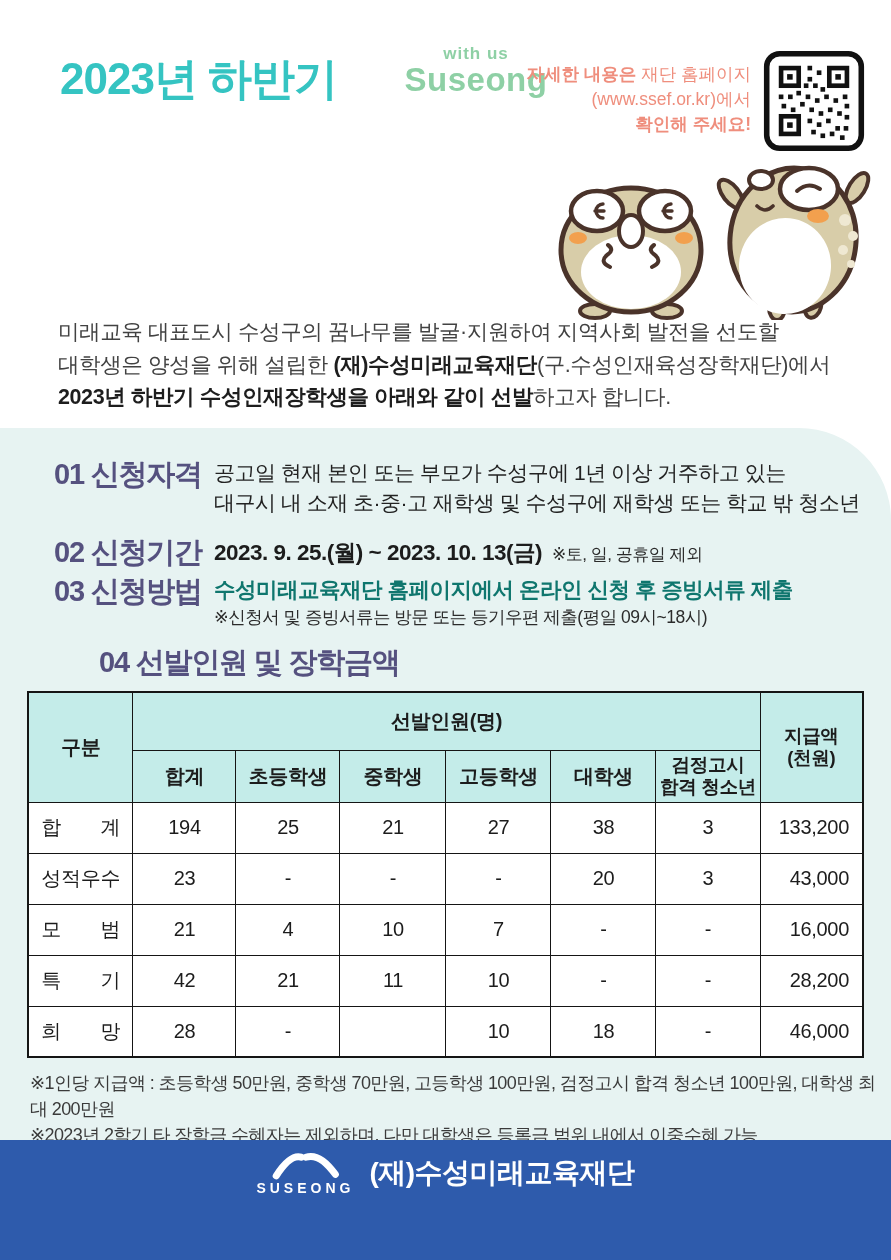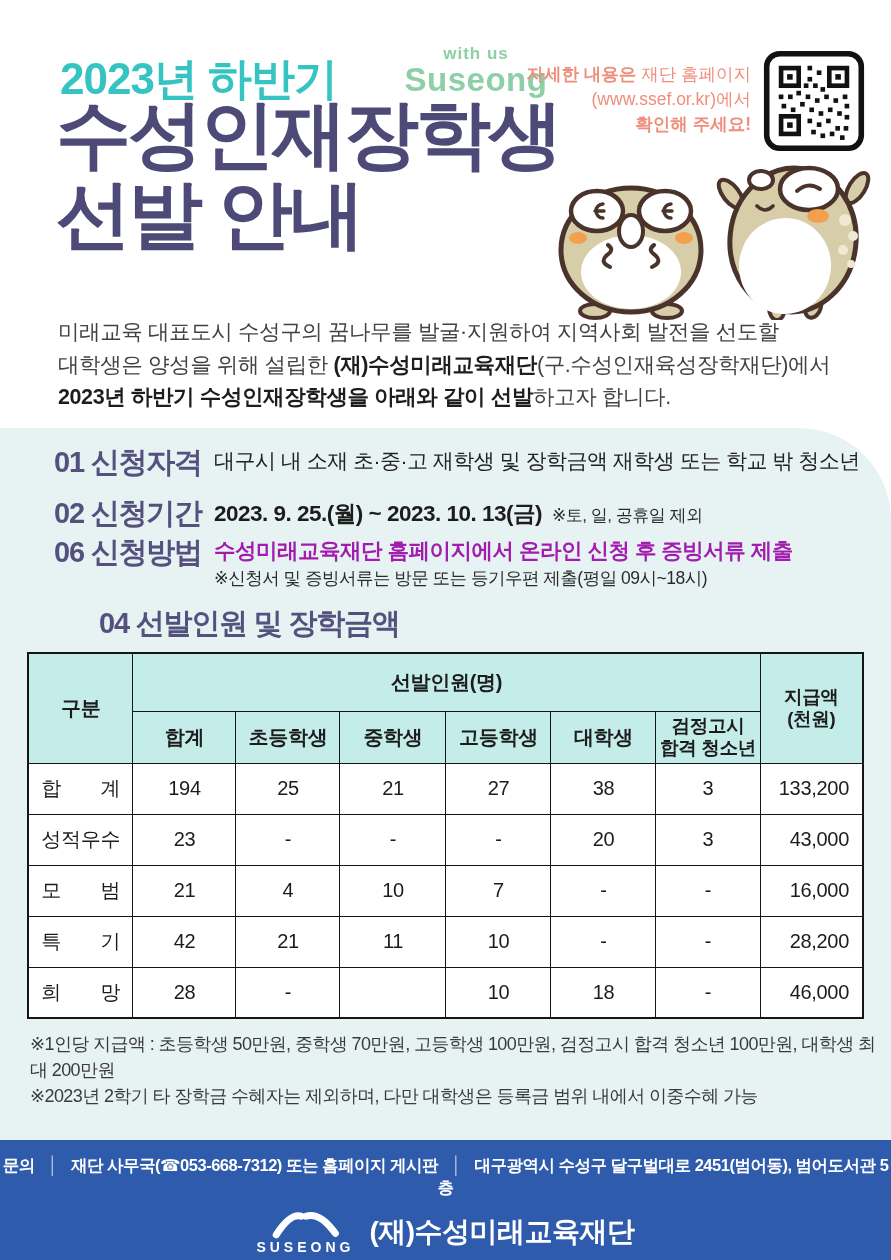--- a/index.html
+++ b/index.html
@@ -31,33 +31,33 @@
   .mascots{position:absolute; right:6px; top:156px; width:330px; height:164px;}
   .mascots svg{position:absolute; bottom:0;}
   .mascot-left{left:0;}
   .mascot-right{right:4px;}
   .intro{position:absolute; left:58px; top:316px; font-size:21.5px; line-height:32.5px;
          color:#424242; letter-spacing:-0.4px;}
   .intro b{color:#1d1d1d; font-weight:800;}
 
   
   .panel{position:absolute; left:0; top:428px; width:891px; height:712px;
-         background:var(--panel); border-top-right-radius:92px; padding-top:18px; overflow:hidden;}
+         background:var(--panel); border-top-right-radius:92px; padding-top:30px; overflow:hidden;}
   .section{display:flex; align-items:flex-start; margin-left:54px;}
   .sec-head{flex:0 0 160px; font-size:29px; font-weight:800; color:var(--purple);
             letter-spacing:-1.2px; line-height:33px;}
   .sec-head.wide{flex:0 0 auto;margin-left:45px;}
   .sec-body{font-size:21px; line-height:30px; color:#222; font-weight:500; letter-spacing:-0.5px;}
   .sec1{margin-bottom:18px;}
   .sec2{margin-bottom:4px;}
   .sec2 .sec-body{line-height:33px;}
   .period-text{font-size:22.5px; font-weight:600; color:#1c1c1c;}
   .period-note{font-size:17px; font-weight:500; color:#2b2b2b; margin-left:10px;}
   .sec3{margin-bottom:16px;}
-  .method-text{font-size:21.5px; font-weight:600; color:#a21caf; line-height:30px;}
+  .method-text{font-size:21.5px; font-weight:600; color:#0f766e; line-height:30px;}
   .method-note{font-size:17.5px; font-weight:500; color:#2b2b2b; line-height:25px;}
   .sec4{margin-bottom:0;}
 
   
   table{border-collapse:collapse; margin:12px auto 0; width:835px; background:#fff;
         border:2.5px solid #151515; table-layout:fixed;}
   td{border:1.6px solid #151515; text-align:center; font-size:20px; color:#1c1c1c;
      letter-spacing:-0.3px; font-weight:500;}
   .th1 td{background:var(--table-head); height:58px; font-weight:600;}
   .th2 td{background:var(--table-head); height:52px; font-weight:600;}
@@ -143,24 +143,20 @@
           <rect x="68" y="74" width="5" height="5"></rect>
         <rect x="78" y="82" width="5" height="5"></rect>
           <rect x="87" y="82" width="5" height="5"></rect>
           <rect x="52" y="86" width="5" height="5"></rect>
         <rect x="62" y="90" width="5" height="5"></rect>
           <rect x="72" y="88" width="5" height="5"></rect>
           <rect x="83" y="92" width="5" height="5"></rect>
       </g>
     </svg>
 
-    <div class="title">
-      <div>수성인재장학생</div>
-      <div>선발 안내</div>
-    </div>
 
     <div class="mascots">
       <svg class="mascot-left" width="152" height="146" viewBox="0 0 152 146">
         <ellipse cx="40" cy="137" rx="15" ry="7" fill="var(--mascot)" stroke="var(--mascot-line)" stroke-width="4"></ellipse>
         <ellipse cx="112" cy="137" rx="15" ry="7" fill="var(--mascot)" stroke="var(--mascot-line)" stroke-width="4"></ellipse>
         <ellipse cx="76" cy="76" rx="70" ry="62" fill="var(--mascot)" stroke="var(--mascot-line)" stroke-width="5"></ellipse>
         <ellipse cx="76" cy="98" rx="50" ry="37" fill="#fff"></ellipse>
         <ellipse cx="23" cy="64" rx="9" ry="6" fill="var(--cheek)"></ellipse>
         <ellipse cx="129" cy="64" rx="9" ry="6" fill="var(--cheek)"></ellipse>
         <ellipse cx="42" cy="37" rx="26" ry="20" fill="#fff" stroke="var(--mascot-line)" stroke-width="4.5"></ellipse>
@@ -195,33 +191,34 @@
       <div><span>대학생은 양성을 위해 설립한 </span><b>(재)수성미래교육재단</b><span>(구.수성인재육성장학재단)에서</span></div>
       <div><b>2023년 하반기 수성인재장학생을 아래와 같이 선발</b><span>하고자 합니다.</span></div>
     </div>
   </div>
 
   <div class="panel">
 
     <div class="section sec1">
       <div class="sec-head">01 신청자격</div>
       <div class="sec-body">
-        <div>대구시 내 소재 초·중·고 재학생 및 장학금액 재학생 또는 학교 밖 청소년</div>
+        <div>공고일 현재 본인 또는 부모가 수성구에 1년 이상 거주하고 있는</div>
+        <div>대구시 내 소재 초·중·고 재학생 및 수성구에 재학생 또는 학교 밖 청소년</div>
       </div>
     </div>
 
     <div class="section sec2">
       <div class="sec-head">02 신청기간</div>
       <div class="sec-body">
         <span class="period-text">2023. 9. 25.(월) ~ 2023. 10. 13(금)</span><span class="period-note">※토, 일, 공휴일 제외</span>
       </div>
     </div>
 
     <div class="section sec3">
-      <div class="sec-head">06 신청방법</div>
+      <div class="sec-head">03 신청방법</div>
       <div class="sec-body">
         <div class="method-text">수성미래교육재단 홈페이지에서 온라인 신청 후 증빙서류 제출</div>
         <div class="method-note">※신청서 및 증빙서류는 방문 또는 등기우편 제출(평일 09시~18시)</div>
       </div>
     </div>
 
     <div class="section sec4">
       <div class="sec-head wide">04 선발인원 및 장학금액</div>
     </div>
 
@@ -309,27 +306,20 @@
       </tbody>
     </table>
 
     <div class="footnotes">
       <div>※1인당 지급액 : 초등학생 50만원, 중학생 70만원, 고등학생 100만원, 검정고시 합격 청소년 100만원, 대학생 최대 200만원</div>
       <div>※2023년 2학기 타 장학금 수혜자는 제외하며, 다만 대학생은 등록금 범위 내에서 이중수혜 가능</div>
     </div>
   </div>
 
   <div class="footer">
-    <div class="contact">
-      <span>문의</span>
-      <span class="divider">│</span>
-      <span>재단 사무국(☎053-668-7312) 또는 홈페이지 게시판</span>
-      <span class="divider">│</span>
-      <span>대구광역시 수성구 달구벌대로 2451(범어동), 범어도서관 5층</span>
-    </div>
     <div class="footer-logo-row">
       <div class="suseong-mark">
         <svg width="70" height="32" viewBox="0 0 90 40">
           <path d="M8 34 Q26 6 40 10" stroke="#fff" stroke-width="9" fill="none" stroke-linecap="round"></path>
           <path d="M46 10 Q64 4 84 32" stroke="#fff" stroke-width="9" fill="none" stroke-linecap="round"></path>
         </svg>
         <div class="suseong-text">SUSEONG</div>
       </div>
       <div class="foundation-name">(재)수성미래교육재단</div>
     </div>

